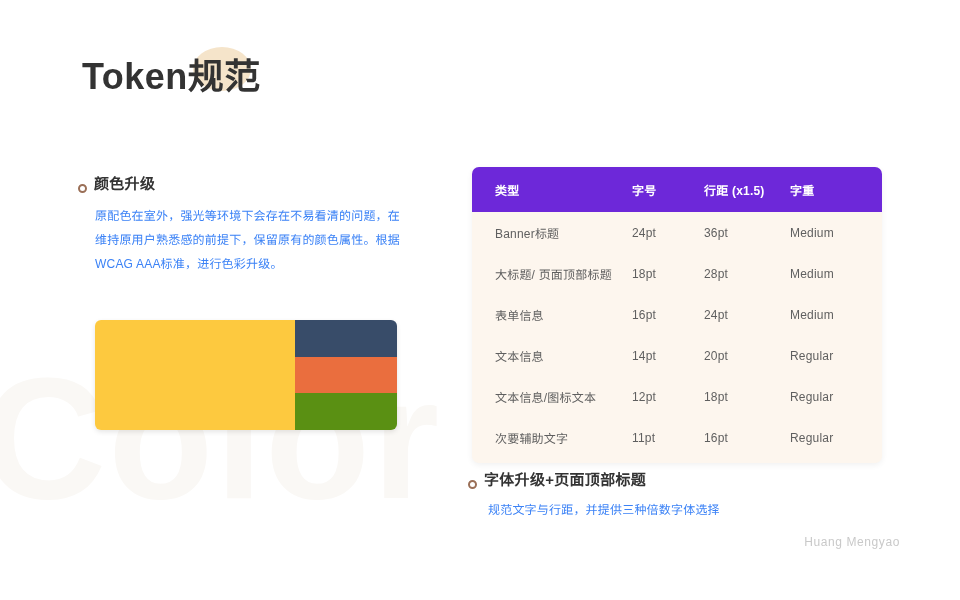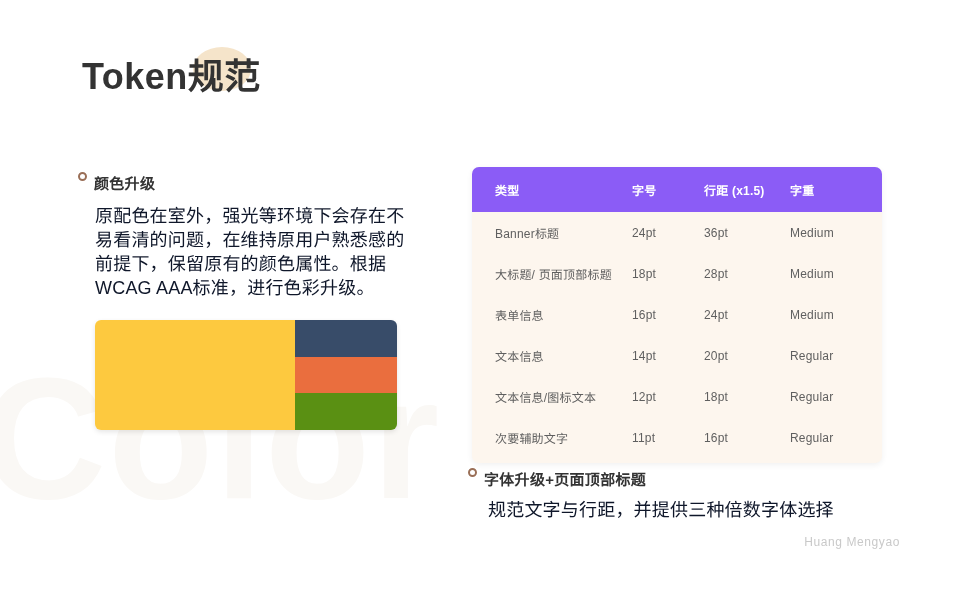--- a/index.html
+++ b/index.html
@@ -65,44 +65,44 @@
   
   .section {
     position: absolute;
     z-index: 3;
   }
   .sec-color { left: 78px; top: 172px; width: 330px; }
   .sec-font  { left: 468px; top: 468px; width: 400px; }
 
   .sec-head {
     display: flex;
-    align-items: flex-start;
+    align-items: flex-end;
     gap: 7px;
   }
   .ring-bullet {
     width: 9px;
     height: 9px;
     border-radius: 50%;
     border: 2.5px solid #9a6f57;
     box-sizing: border-box;
     flex: 0 0 auto;
   }
   .sec-title {
     font-size: 15px;
     font-weight: 700;
     color: #333333;
     letter-spacing: 0.3px;
     white-space: nowrap;
   }
   .sec-body {
     margin-top: 11px;
     margin-left: 17px;
-    font-size: 18px;
+    font-size: 12px;
     line-height: 24px;
-    color: #0f172a;
+    color: #3b82f6;
     letter-spacing: 0.2px;
   }
   .sec-font .sec-body {
     margin-top: 9px;
     white-space: nowrap;
     margin-left: 20px;
   }
 
   
   .swatches {
@@ -139,21 +139,21 @@
     background: #fdf6ee;
     box-shadow: 0 2px 6px rgba(0,0,0,0.06);
     z-index: 3;
   }
   table.type-table {
     width: 100%;
     border-collapse: collapse;
     table-layout: fixed;
   }
   table.type-table th {
-    background: #8b5cf6;
+    background: #6d28d9;
     color: #ffffff;
     font-size: 12px;
     font-weight: 700;
     text-align: left;
     padding: 14px 0 14px 0;
     letter-spacing: 0.2px;
   }
   table.type-table th:first-child,
   table.type-table td:first-child { padding-left: 23px; }
   table.type-table td {

